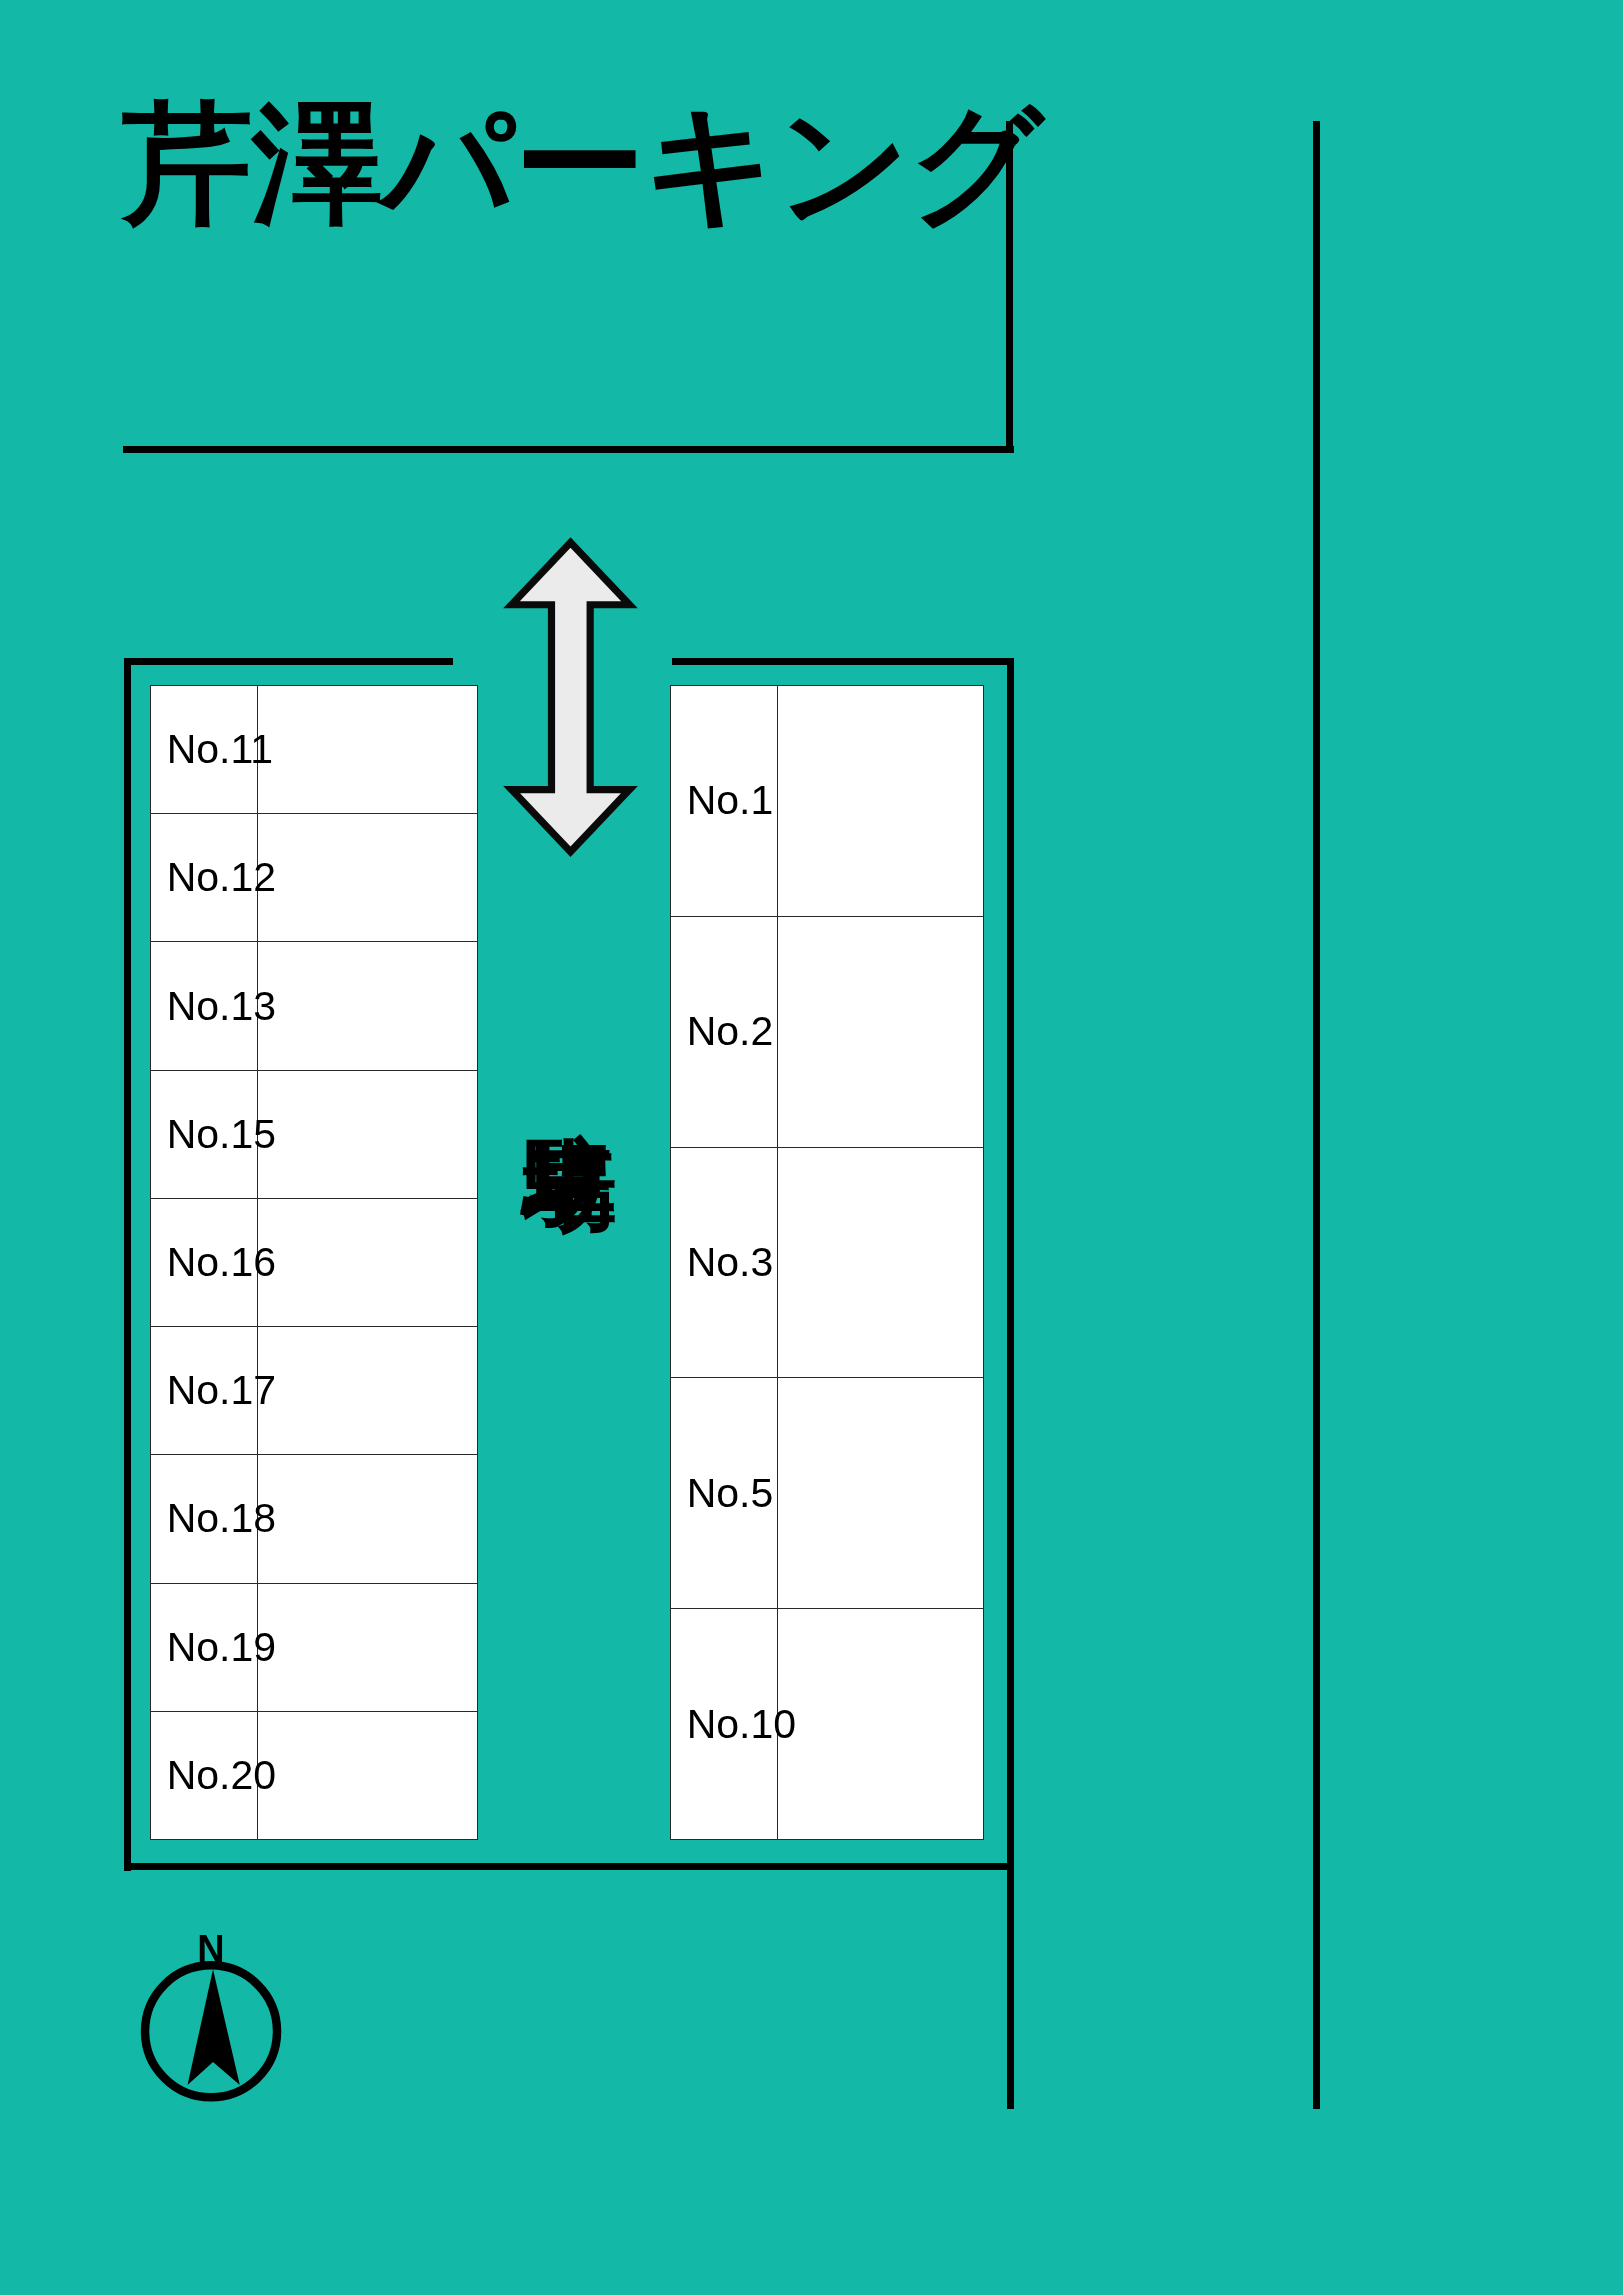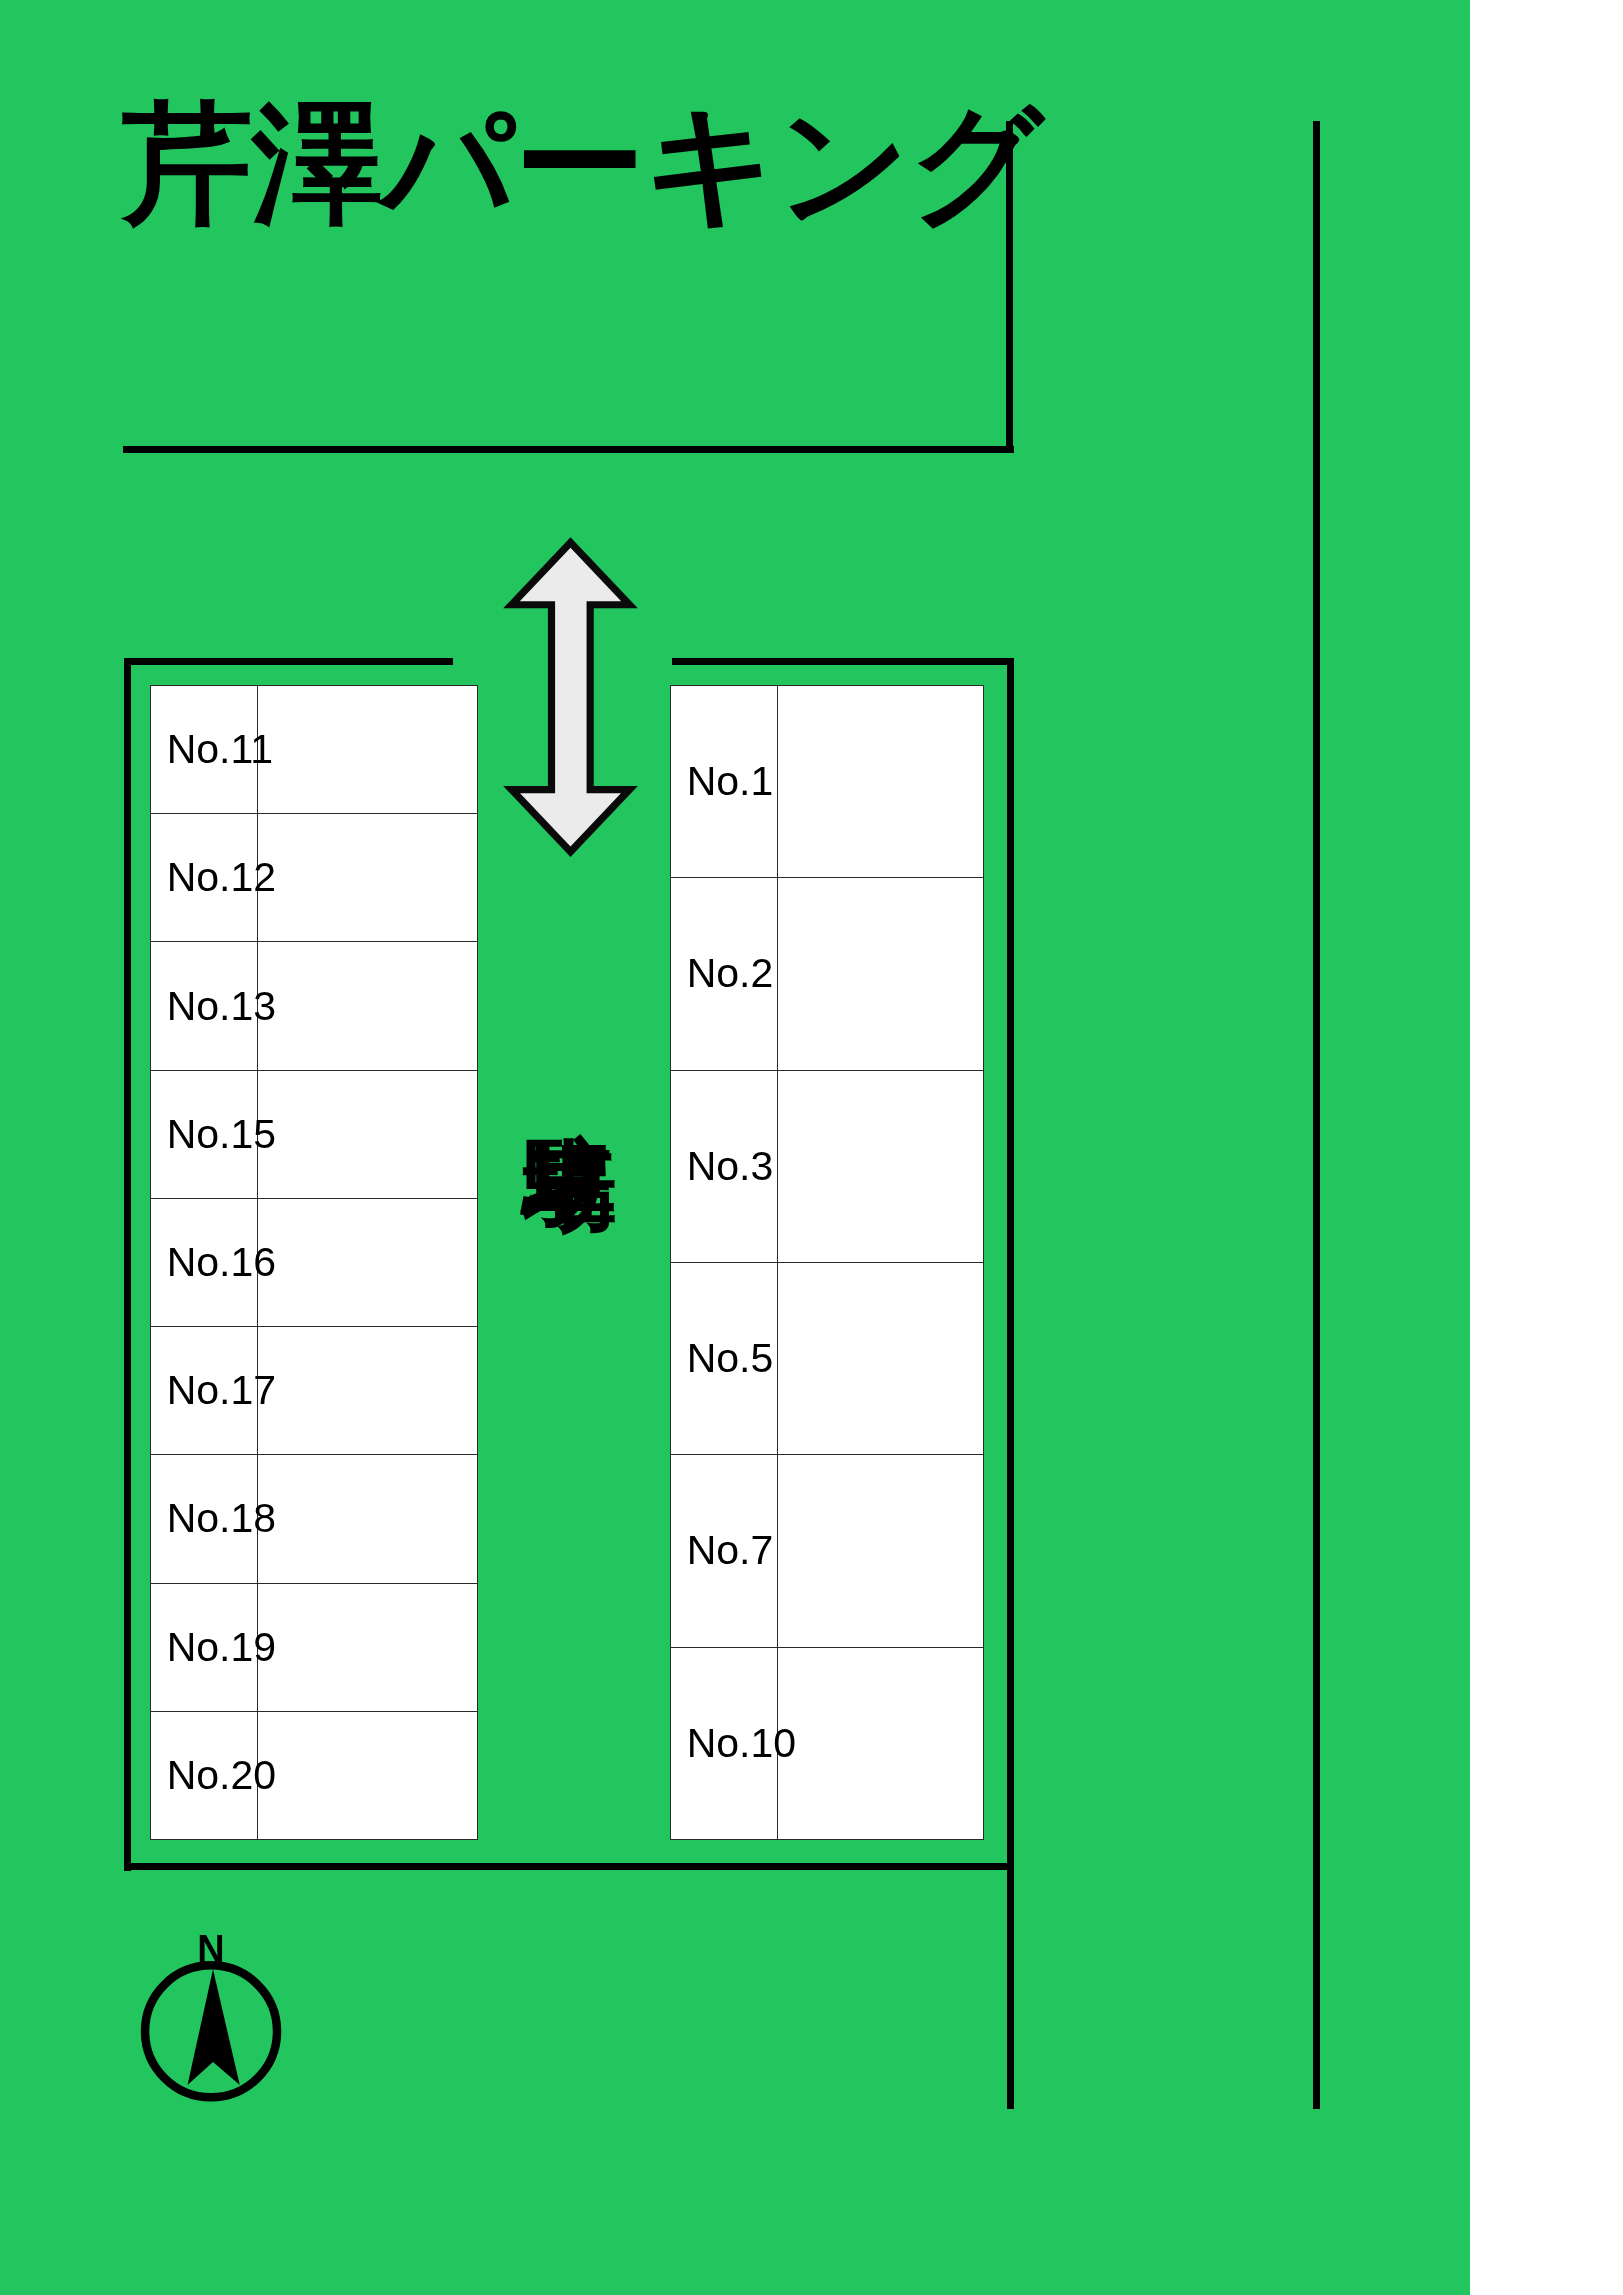--- a/index.html
+++ b/index.html
@@ -2,23 +2,23 @@
 <html style="font-size:10.5px"><head>
 <meta charset="utf-8">
 <style>
   html, body { margin: 0; padding: 0; background: #ffffff; }
   body {
     font-family: "Liberation Sans", "DejaVu Sans", sans-serif;
     color: #000;
   }
   .page {
     position: relative;
-    width: 1470px;
+    width: 1623px;
     height: 2295px;
-    background: #22c55e;
+    background: #14b8a6;
     overflow: hidden;
   }
   .hline, .vline {
     position: absolute;
     background: #000;
   }
   .page-title {
     position: absolute;
     left: 122px;
     top: 98px;
@@ -146,24 +146,20 @@
     </div>
     <div class="row">
       <div class="num-cell">No.3</div>
       <div class="space-cell"></div>
     </div>
     <div class="row">
       <div class="num-cell">No.5</div>
       <div class="space-cell"></div>
     </div>
     <div class="row">
-      <div class="num-cell">No.7</div>
-      <div class="space-cell"></div>
-    </div>
-    <div class="row">
       <div class="num-cell">No.10</div>
       <div class="space-cell"></div>
     </div>
   </div>
 
   <div class="area-label">駐車場</div>
 
   <svg class="compass-svg" style="left:128px; top:1917px;" width="170" height="196" viewBox="195 2930 260 300">
     <text x="322" y="2999" text-anchor="middle" font-size="58" font-weight="bold" font-family="Liberation Sans, DejaVu Sans, sans-serif" fill="#000" id="compass-n">N</text>
     <circle cx="322" cy="3105" r="101" fill="none" stroke="#000" stroke-width="13"></circle>

